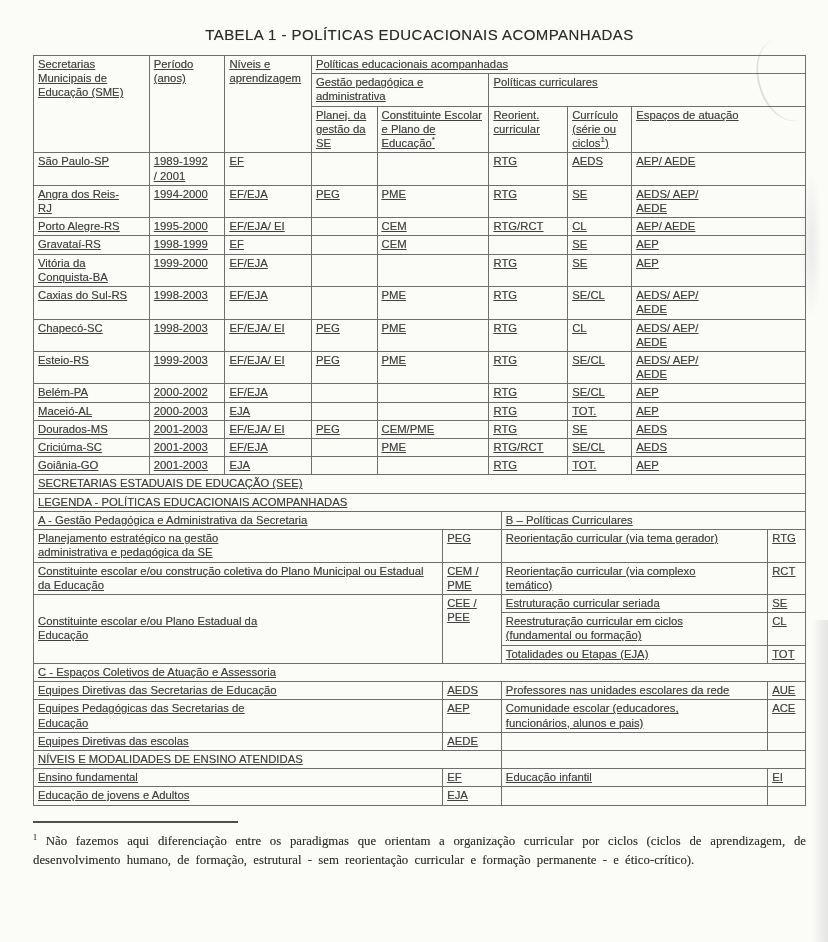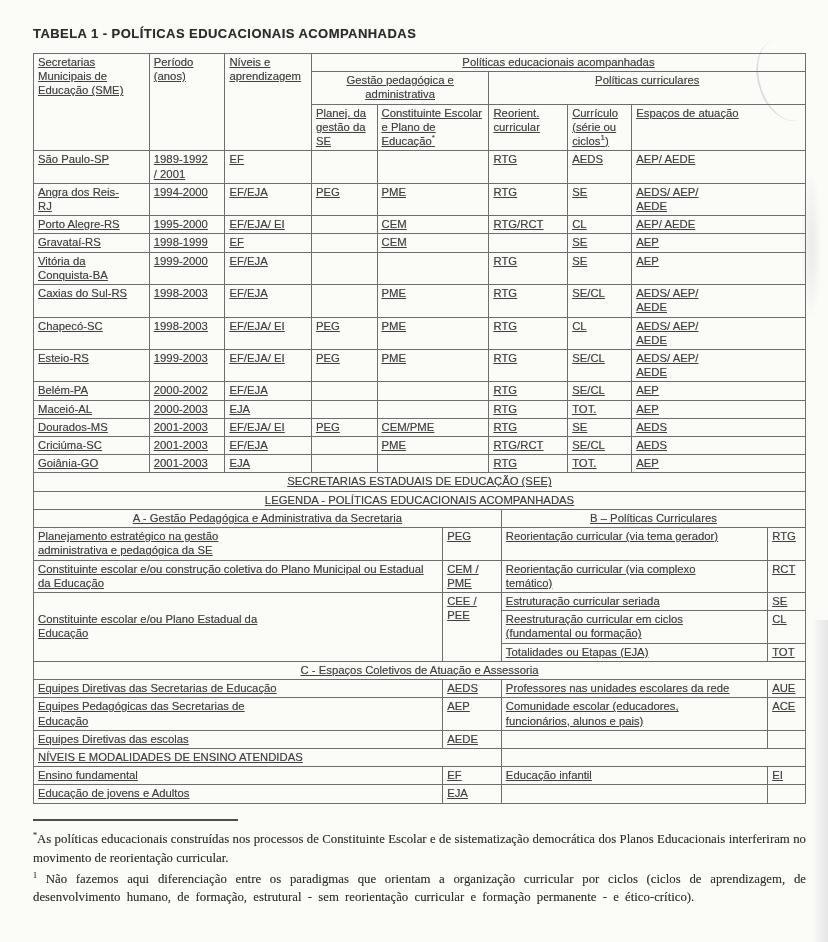--- a/index.html
+++ b/index.html
@@ -4,34 +4,34 @@
 <style>
   html,body{margin:0;padding:0;}
   body{
     width:828px;height:942px;overflow:hidden;position:relative;
     background:#fbfbf8;
     font-family:"Liberation Sans", sans-serif;
     color:#3f3f3f;
   }
   .doc{position:absolute;left:33px;top:26px;width:773px;}
   .title{
-    margin:0 0 12px 0;font-size:13px;font-weight:bold;
+    margin:0 0 12px 0;text-align:center;font-size:15px;font-weight:normal;
     letter-spacing:.45px;color:#2c2c2c;text-shadow:0 0 .7px rgba(70,70,70,.55);
   }
   table{
     width:100%;border-collapse:collapse;table-layout:fixed;
     font-size:11.3px;line-height:1.26;color:#414141;text-decoration:underline;
   }
   table + table{margin-top:-1px;}
   td,th{
     border:1px solid #6e6e6e;padding:1px 4px 2px 4px;vertical-align:top;
     text-align:left;font-weight:normal;white-space:pre-line;word-wrap:break-word;
     text-shadow:0 0 .7px rgba(80,80,80,.5);
   }
-  .sec{text-align:center;}
+  .sec{text-align:left;}
   .vmid{vertical-align:middle;}
   sup{font-size:8px;line-height:0;}
   .fnrule{
     border:0;border-top:2px solid #4e4e4e;width:205px;margin:15px 0 9px 0;
   }
   .footnote{
     font-family:"Liberation Serif", serif;font-size:12.8px;line-height:1.48;
     text-align:justify;color:#303030;margin:0 0 2px 0;
     text-shadow:0 0 .6px rgba(80,70,60,.45);
   }
@@ -372,16 +372,15 @@
           <td>Educação de jovens e Adultos</td>
           <td>EJA</td>
           <td></td>
           <td></td>
         </tr>
 
     </tbody>
   </table>
 
   <hr class="fnrule">
-  <p class="footnote"><sup>*</sup><span>As políticas educacionais construídas nos processos de Constituinte Escolar e de sistematização democrática dos Planos Educacionais interferiram no movimento de reorientação curricular.</span></p>
   <p class="footnote sp"><sup>1</sup> <span>Não fazemos aqui diferenciação entre os paradigmas que orientam a organização curricular por ciclos (ciclos de aprendizagem, de desenvolvimento humano, de formação, estrutural - sem reorientação curricular e formação permanente - e ético-crítico).</span></p>
 
 </div>
 
 </body></html>

